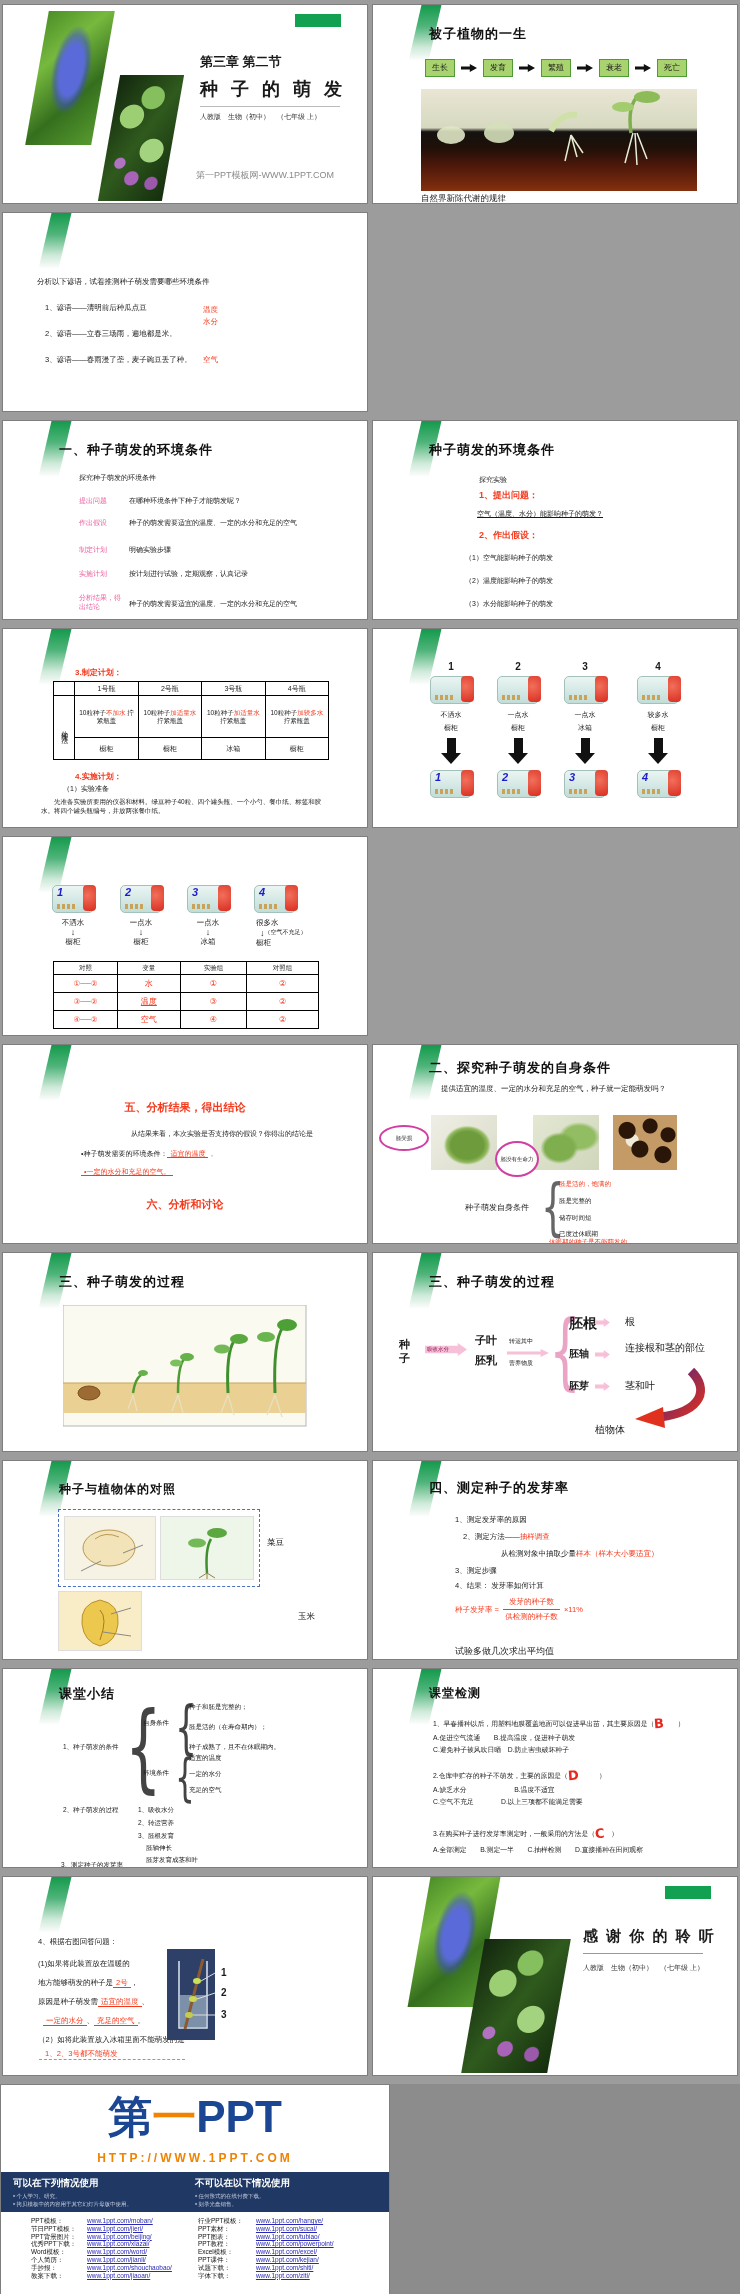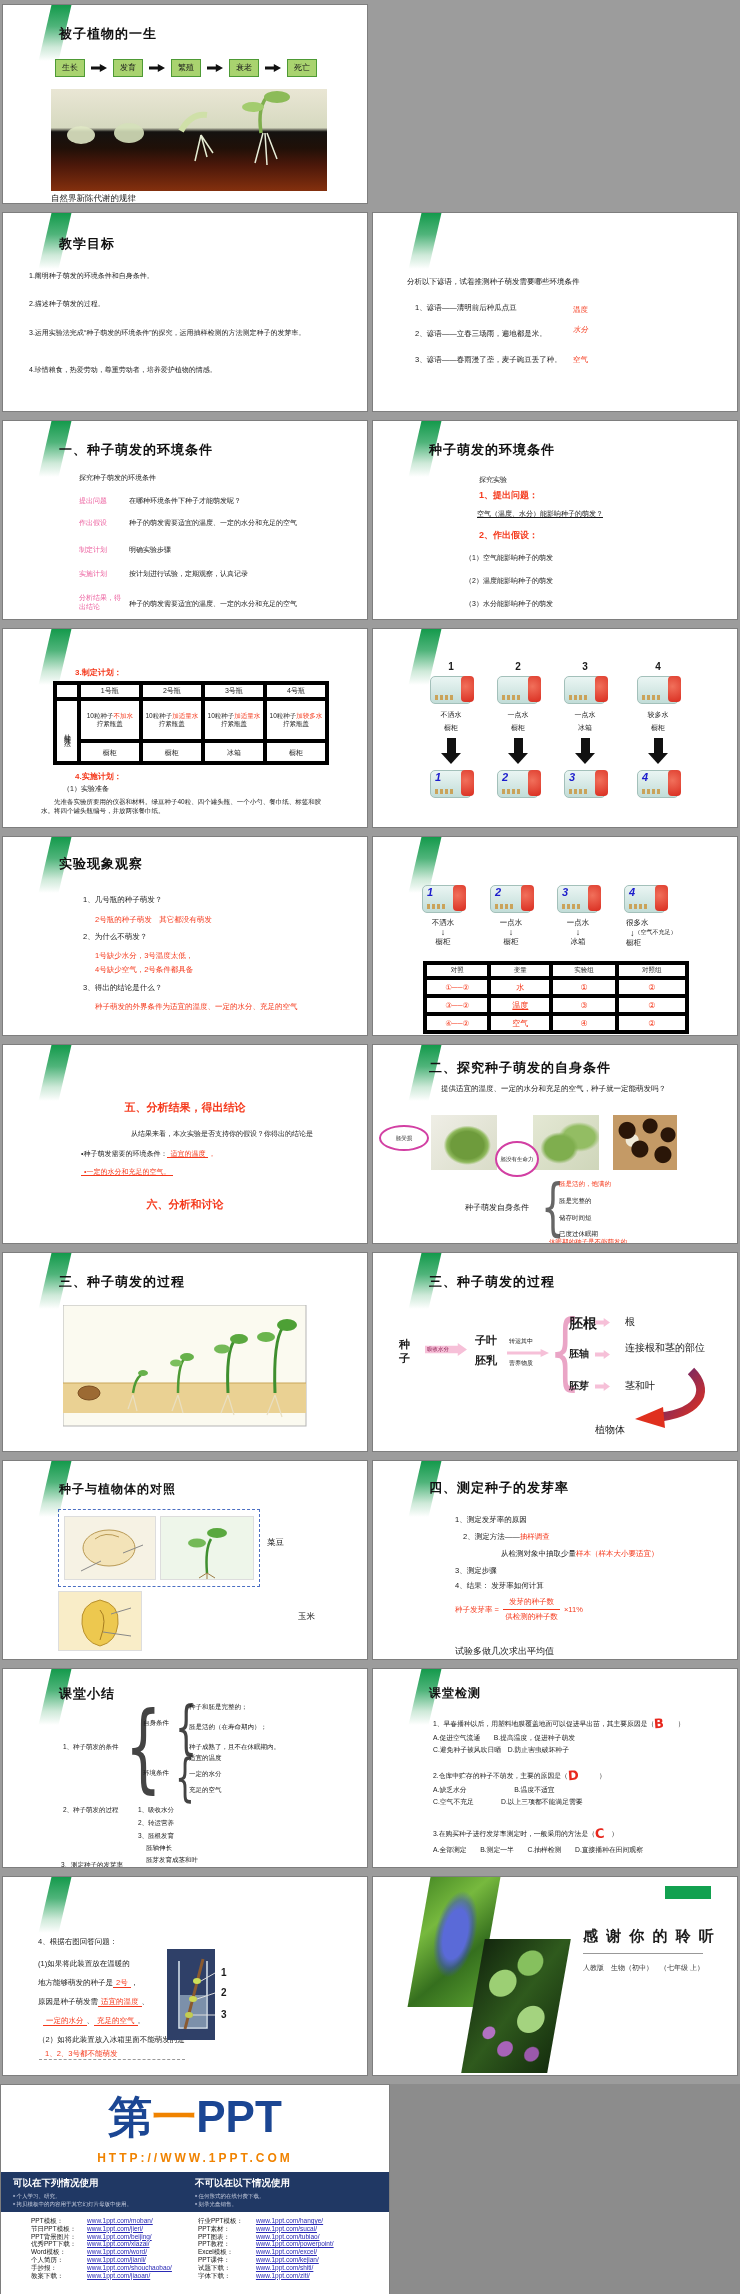--- a/index.html
+++ b/index.html
@@ -21,21 +21,21 @@
   .flowarrow{width:16px;height:10px;background:#111;clip-path:polygon(0 35%,55% 35%,55% 10%,100% 50%,55% 90%,55% 65%,0 65%);align-self:center;}
   .jar{position:relative;width:40px;height:26px;background:linear-gradient(180deg,#eaf5f3,#c2ddd8);border:1px solid #a3c0ba;border-radius:5px;margin:0 auto;}
   .jar .cap{position:absolute;right:-3px;top:-1px;width:13px;height:26px;background:radial-gradient(circle at 35% 40%,#f1705b,#d92c1f);border-radius:4px;}
   .jar .seeds{position:absolute;left:4px;bottom:3px;width:20px;height:5px;background:repeating-linear-gradient(90deg,#caa35a 0 3px,transparent 3px 5px);}
   .jar .n{position:absolute;left:4px;top:0px;color:#1c1ccc;font-weight:bold;font-style:italic;font-size:11px;}
   .bigdown{display:flex;flex-direction:column;align-items:center;}
   .bigdown .shaft{width:9px;height:15px;background:#111;}
   .bigdown .head{width:0;height:0;border-left:10px solid transparent;border-right:10px solid transparent;border-top:11px solid #111;}
   .col4{position:absolute;width:64px;text-align:center;}
   table.x{border-collapse:collapse;}
-  table.x th,table.x td{border:4px solid #000000;text-align:center;vertical-align:middle;padding:1px 2px;font-weight:normal;}
+  table.x th,table.x td{border:1px solid #000000;text-align:center;vertical-align:middle;padding:1px 2px;font-weight:normal;}
   .vert{writing-mode:vertical-rl;text-orientation:upright;font-size:7px;letter-spacing:2px;}
   .brace{position:absolute;font-family:"DejaVu Sans",sans-serif;color:#666;transform:scaleX(.6);transform-origin:left center;line-height:1;font-weight:normal;}
   .parrow{display:inline-block;width:15px;height:9px;background:#f6c0d8;border:0;clip-path:polygon(0 28%,58% 28%,58% 0,100% 50%,58% 100%,58% 72%,0 72%);vertical-align:middle;}
   .bubble{position:absolute;border:2px solid #d23fa3;border-radius:50%;background:rgba(255,255,255,.85);display:flex;align-items:center;justify-content:center;text-align:center;font-size:5.5px;line-height:6px;color:#222;}
   .center{position:absolute;left:0;width:100%;text-align:center;}
   .frac{display:inline-block;text-align:center;margin:0 4px;}
   .frac .num{display:block;padding:0 6px 2px;border-bottom:1px solid #f5391c;}
   .frac .den{display:block;padding-top:2px;}
   .ansletter{color:#e8281e;font-size:13px;font-weight:bold;display:inline-block;transform:rotate(-4deg);line-height:6px;vertical-align:-2px;font-family:"DejaVu Sans",sans-serif;}
   .footer{display:flex;height:250px;justify-content:flex-end;}
@@ -55,20 +55,30 @@
   .lu{color:#2929b5;text-decoration:underline;}
   .qline{white-space:nowrap;}
 </style>
 </head>
 <body>
 
 <div class="grid">
 
   <div class="row">
     <div class="slide">
+      <i class="grect"></i>
+      <div class="photo p-flower" style="left:34px;top:6px;width:66px;height:134px;"></div>
+      <div class="photo p-succ" style="left:106px;top:70px;width:64px;height:126px;"></div>
+      <div class="ab bold" style="left:197px;top:48px;font-size:13px;">第三章 第二节</div>
+      <div class="ab bold" style="left:197px;top:72px;font-size:18px;letter-spacing:4px;">种 子 的 萌 发</div>
+      <div class="ab" style="left:197px;top:101px;width:140px;border-top:1px solid #bbb;"></div>
+      <div class="ab" style="left:197px;top:107px;font-size:7px;color:#333;">人教版　生物（初中）　（七年级 上）</div>
+      <div class="ab" style="left:193px;top:164px;font-size:9px;color:#8a8a8a;">第一PPT模板网-WWW.1PPT.COM</div>
+    </div>
+    <div class="slide">
       <i class="ribbon"></i>
       <div class="stitle" style="left:56px;top:20px;">被子植物的一生</div>
       <div class="ab" style="left:52px;top:54px;display:flex;gap:6px;">
         <span class="fbox">生长</span>
           <i class="flowarrow"></i>
         <span class="fbox">发育</span>
           <i class="flowarrow"></i>
         <span class="fbox">繁殖</span>
           <i class="flowarrow"></i>
         <span class="fbox">衰老</span>
@@ -87,33 +97,25 @@
           <path d="M212,44 l-8,30 M214,44 l2,32 M216,44 l10,26" stroke="#e8eeda" stroke-width="1.5"></path>
         </svg>
       </div>
       <div class="ab" style="left:48px;top:188px;font-size:8.5px;">自然界新陈代谢的规律</div>
     </div>
   </div>
 
   <div class="row">
     <div class="slide">
       <i class="ribbon"></i>
-      <div class="stitle" style="left:56px;top:22px;">教学目标</div>
-      <div class="ab t7" style="left:26px;top:58px;width:316px;">1.阐明种子萌发的环境条件和自身条件。</div>
-      <div class="ab t7" style="left:26px;top:86px;width:316px;">2.描述种子萌发的过程。</div>
-      <div class="ab t7" style="left:26px;top:114px;width:316px;line-height:12px;">3.运用实验法完成“种子萌发的环境条件”的探究，运用抽样检测的方法测定种子的发芽率。</div>
-      <div class="ab t7" style="left:26px;top:152px;width:316px;">4.珍惜粮食，热爱劳动，尊重劳动者，培养爱护植物的情感。</div>
-    </div>
-    <div class="slide">
-      <i class="ribbon"></i>
       <div class="ab t75" style="left:34px;top:64px;">分析以下谚语，试着推测种子萌发需要哪些环境条件</div>
       <div class="ab t75" style="left:42px;top:90px;">1、谚语——清明前后种瓜点豆</div>
       <div class="ab t75 red" style="left:200px;top:92px;">温度</div>
       <div class="ab t75" style="left:42px;top:116px;">2、谚语——立春三场雨，遍地都是米。</div>
-      <div class="ab t75 red" style="left:200px;top:112px;font-style:italic;">水分</div>
+      <div class="ab t75 red" style="left:200px;top:104px;">水分</div>
       <div class="ab t75" style="left:42px;top:142px;">3、谚语——春雨漫了垄，麦子豌豆丢了种。</div>
       <div class="ab t75 red" style="left:200px;top:142px;">空气</div>
     </div>
   </div>
 
   <div class="row">
     <div class="slide">
       <i class="ribbon"></i>
       <div class="stitle" style="left:56px;top:20px;">一、种子萌发的环境条件</div>
       <div class="ab t7" style="left:76px;top:52px;">探究种子萌发的环境条件</div>
@@ -244,31 +246,20 @@
         <div class="jar" style="margin-top:6px;">
             <i class="cap"></i>
             <i class="seeds"></i>
             <span class="n">4</span>
           </div>
       </div>
     </div>
   </div>
 
   <div class="row">
-    <div class="slide">
-      <i class="ribbon"></i>
-      <div class="stitle" style="left:56px;top:18px;">实验现象观察</div>
-      <div class="ab t75" style="left:80px;top:58px;">1、几号瓶的种子萌发？</div>
-      <div class="ab t75 red" style="left:92px;top:78px;">2号瓶的种子萌发　其它都没有萌发</div>
-      <div class="ab t75" style="left:80px;top:95px;">2、为什么不萌发？</div>
-      <div class="ab t75 red" style="left:92px;top:114px;">1号缺少水分，3号温度太低，</div>
-      <div class="ab t75 red" style="left:92px;top:128px;">4号缺少空气，2号条件都具备</div>
-      <div class="ab t75" style="left:80px;top:146px;">3、得出的结论是什么？</div>
-      <div class="ab t75 red" style="left:92px;top:164px;width:250px;line-height:11px;">种子萌发的外界条件为适宜的温度、一定的水分、充足的空气</div>
-    </div>
     <div class="slide">
       <i class="ribbon"></i>
       <div class="col4" style="left:38px;top:48px;">
         <div class="jar">
             <i class="cap"></i>
             <i class="seeds"></i>
             <span class="n">1</span>
           </div>
         <div class="t75" style="margin-top:5px;">不洒水</div>
         <div style="font-size:9px;line-height:9px;">↓</div>

